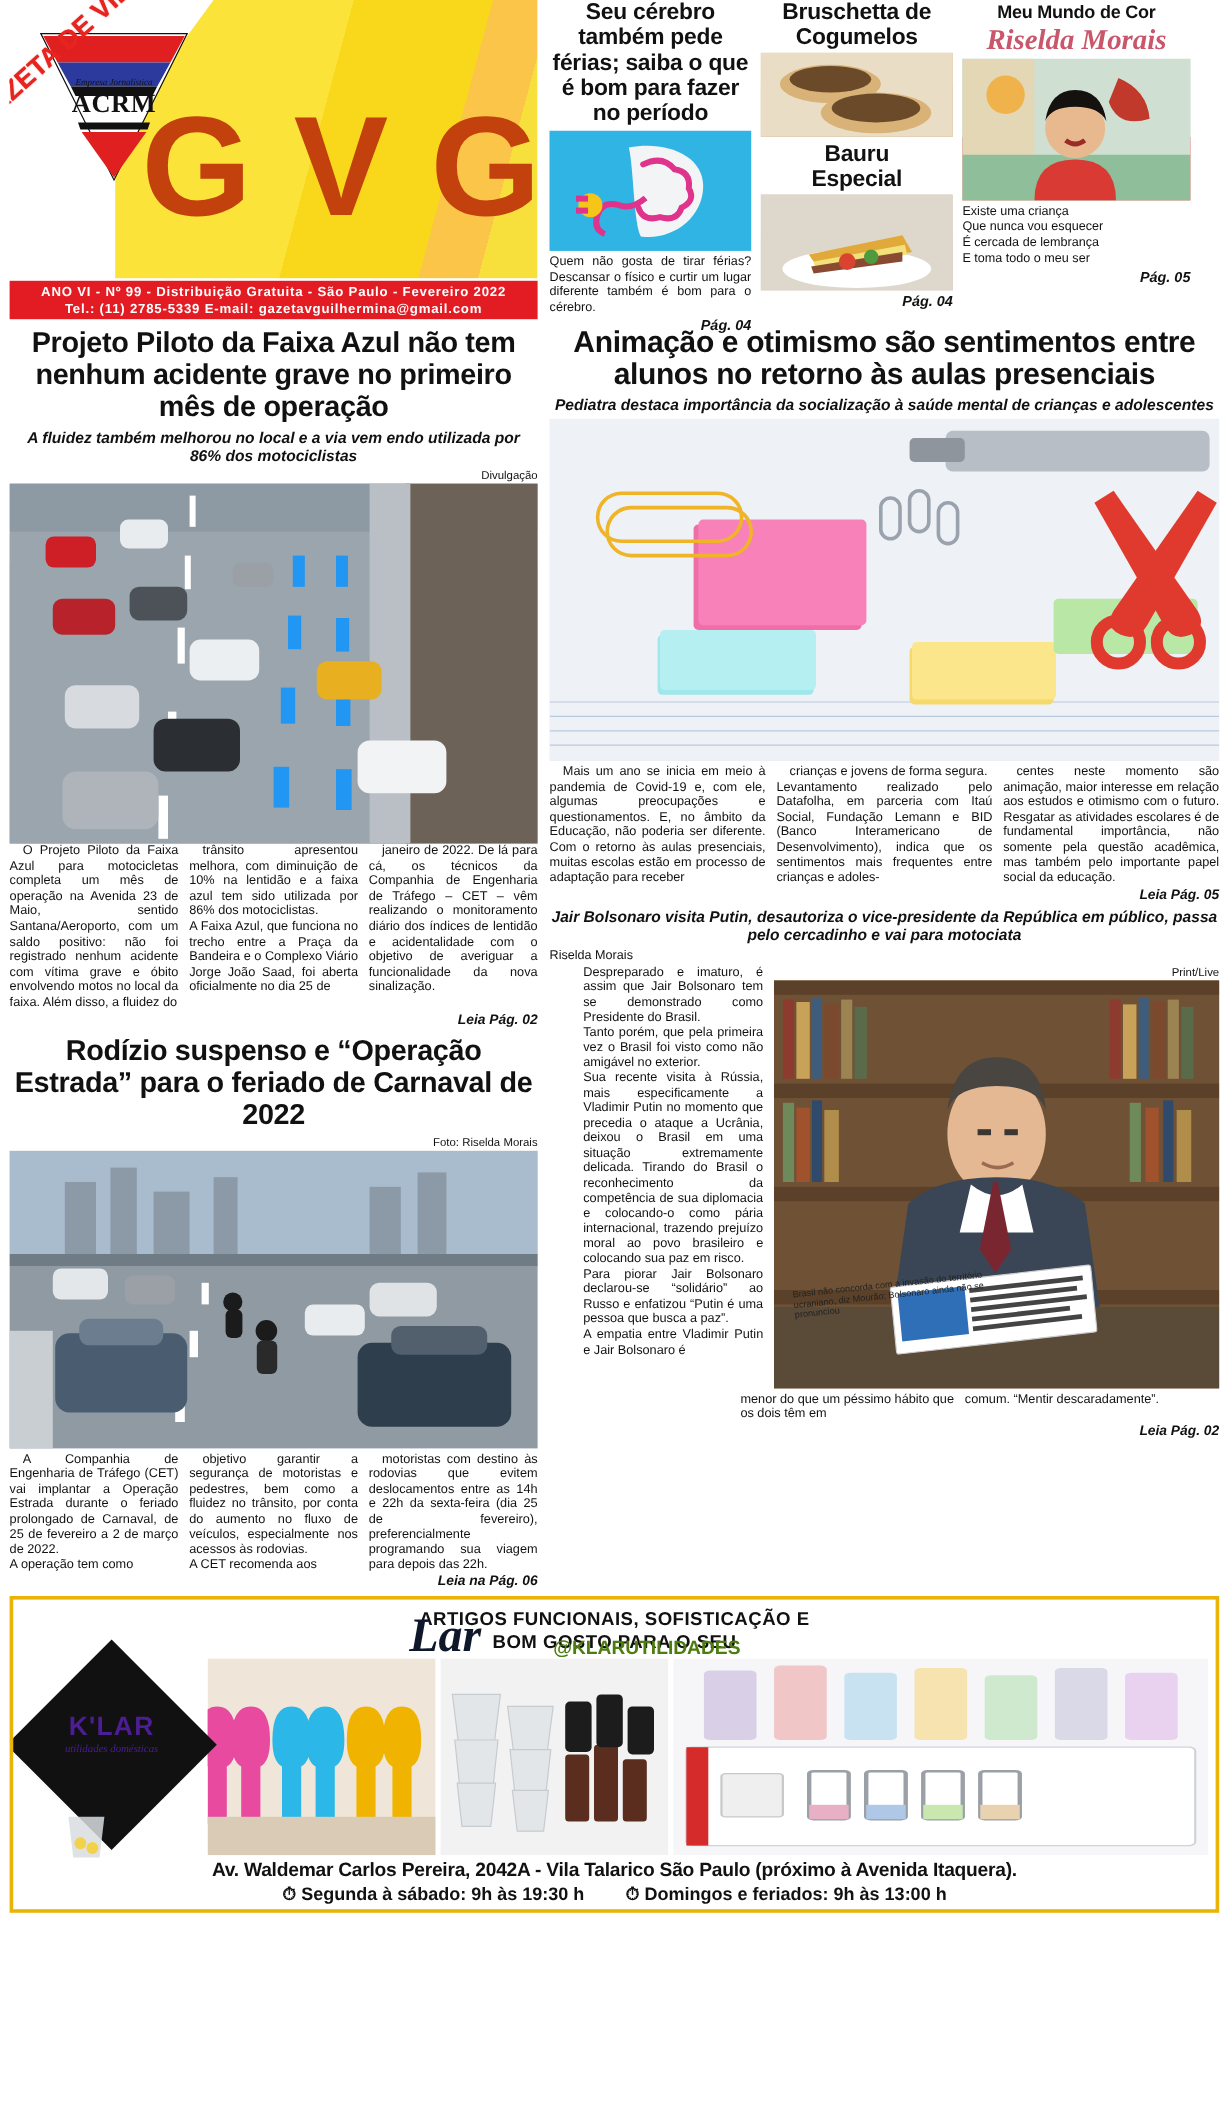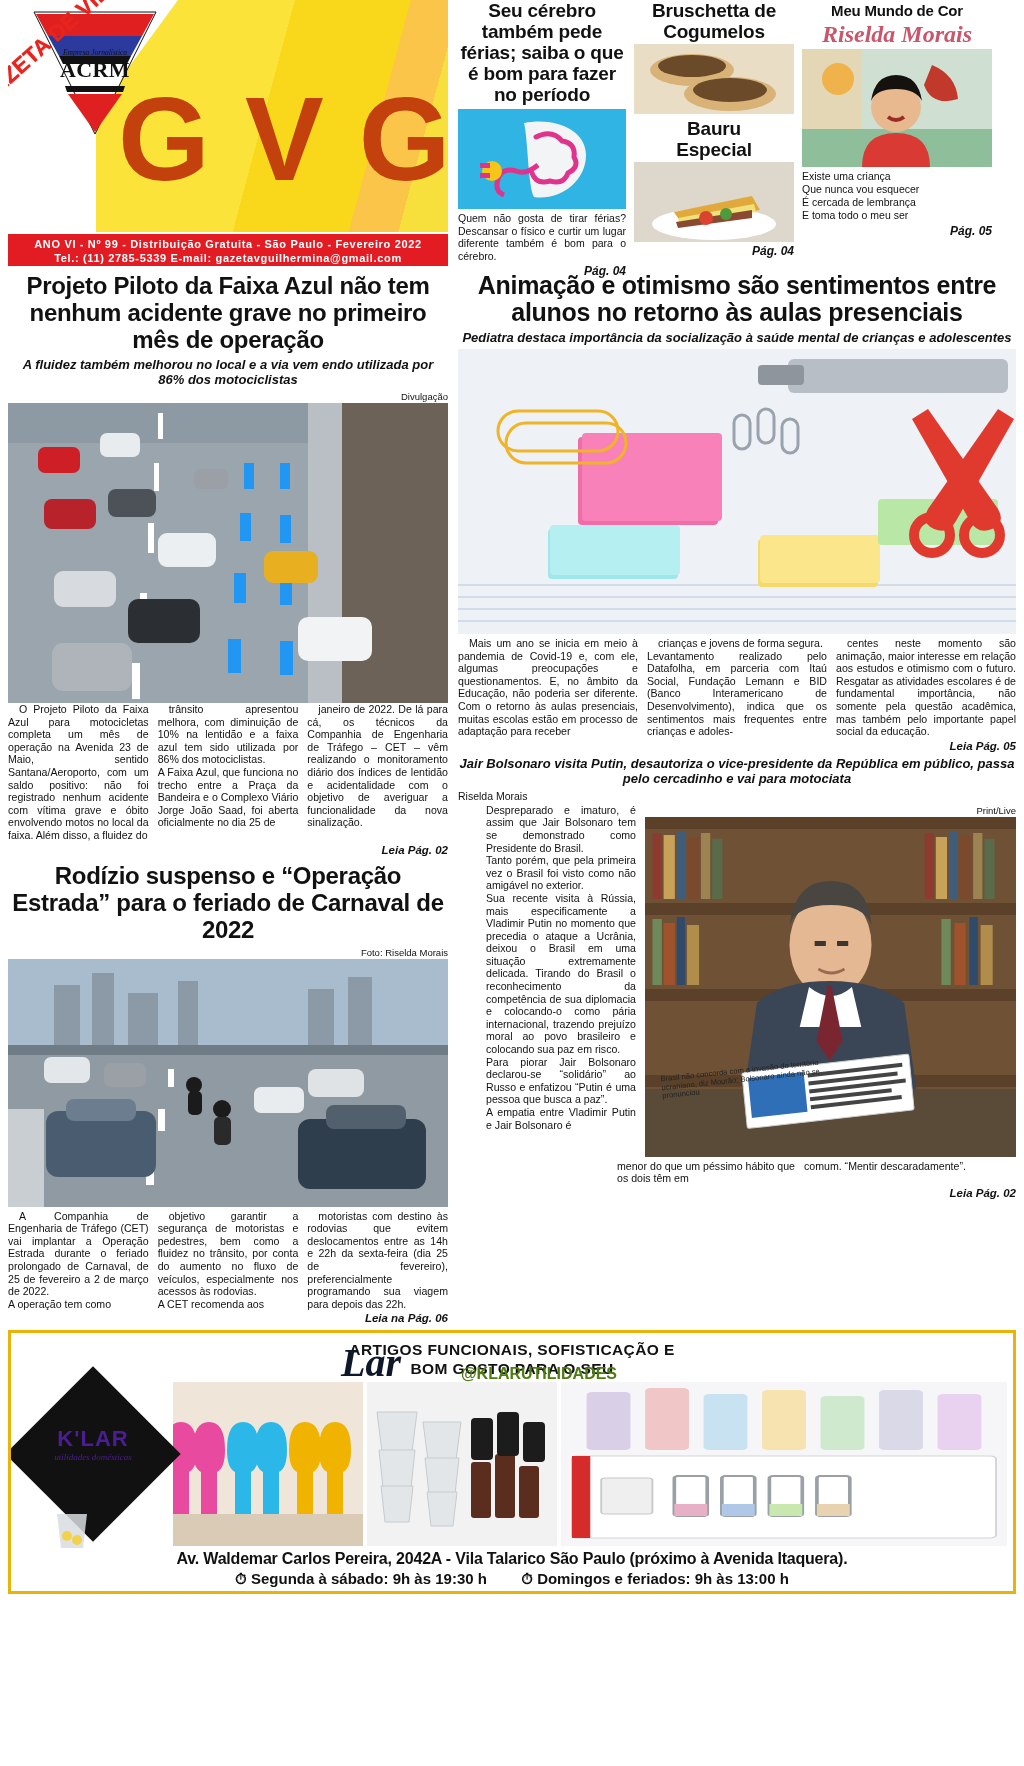--- a/index.html
+++ b/index.html
@@ -27,21 +27,21 @@
     clip-path:polygon(0 0, 170px 0, 0 232px);
   }
   .gvg {
     position:absolute; left:110px; top:78px; width:330px; height:132px;
     font-family:"Liberation Sans", sans-serif;
     font-weight:bold; font-size:118px; color:#c2410c; letter-spacing:0.06em;
     line-height:122px; white-space:nowrap;
   }
   .gvg span { margin-right:28px; }
 
-  .acrm { position:absolute; left:24px; top:8px; width:126px; height:128px; }
+  .acrm { position:absolute; left:24px; top:24px; width:126px; height:128px; }
   .acrm-text { position:absolute; left:0; top:40px; width:126px; text-align:center; }
   .acrm-text .small { font-family:"Liberation Serif", serif; font-size:7.5px; font-style:italic; color:#111; }
   .acrm-text .big { font-family:"Liberation Serif", serif; font-size:22px; font-weight:bold; letter-spacing:0.02em; color:#111; }
 
   .diagonal-title {
     position:absolute; left:-36px; top:92px; width:330px;
     transform:rotate(-42deg); transform-origin:left top;
     color:#e8241f; font-weight:bold; font-size:22px; letter-spacing:0.01em;
     font-family:"Liberation Sans", sans-serif; white-space:nowrap;
     text-shadow:0 0 1px #e8241f;

